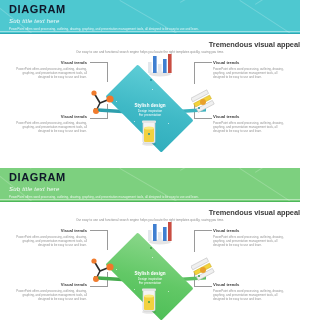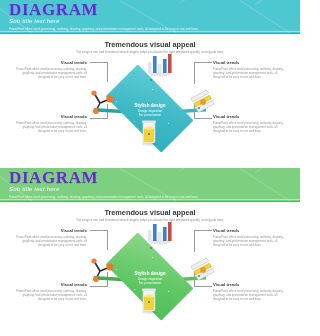--- a/index.html
+++ b/index.html
@@ -7,34 +7,34 @@
 
   .slide{position:relative;width:300px;height:168px;overflow:hidden;background:#fff;}
 
   
   .hdr{position:relative;width:300px;height:34px;overflow:hidden;}
   .hdr.teal{background:#4ec8d0;}
   .hdr.green{background:#7dd07f;}
   .hdr .facets{position:absolute;inset:0;opacity:.20;}
   .hdr .facets span{position:absolute;display:block;background:#fff;height:1px;transform-origin:0 0;}
   .hdr-inner{position:absolute;left:9px;top:3px;}
-  .hdr-title{font-size:17px;font-weight:bold;color:#6d28d9;letter-spacing:.6px;line-height:13px;
-             text-shadow:0 1px 0 rgba(0,0,0,.08);font-family:Liberation Serif, serif;}
+  .hdr-title{font-size:11px;font-weight:bold;color:#0f172a;letter-spacing:.6px;line-height:13px;
+             text-shadow:0 1px 0 rgba(0,0,0,.08);}
   .hdr-sub{font-size:6px;color:rgba(255,255,255,.92);font-style:italic;line-height:8px;margin-top:1px;letter-spacing:.2px;}
   .hdr-desc{font-size:2.9px;color:rgba(255,255,255,.85);line-height:5px;margin-top:2px;letter-spacing:.05px;
             width:280px;white-space:nowrap;overflow:hidden;}
   .hdr-rule{position:absolute;left:0;bottom:2px;width:300px;height:1px;background:rgba(255,255,255,.45);}
   .hdr-rule2{position:absolute;left:0;bottom:0;width:300px;height:1.4px;}
   .hdr-rule2.teal{background:#2ea8b4;}
   .hdr-rule2.green{background:#4db85a;}
 
   
   .body{position:relative;width:300px;height:134px;background:#fff;}
 
-  .main-title{position:absolute;left:0;top:6px;width:300px;text-align:center;
+  .main-title{position:absolute;left:0;top:6px;width:300px;text-align:right;
               font-size:7.4px;font-weight:bold;color:#3b3b3b;letter-spacing:-.05px;}
   .main-sub{position:absolute;left:0;top:16px;width:300px;text-align:center;
             font-size:3.1px;color:#8c8c8c;letter-spacing:.02px;white-space:nowrap;}
 
   
   .callout{position:absolute;width:73px;}
   .callout .c-head{font-size:4.2px;font-weight:bold;color:#3a3a3a;line-height:6px;}
   .callout .c-body{font-size:2.95px;color:#939393;line-height:4.1px;margin-top:1.2px;}
   .callout.r{text-align:right;}
   .callout.l{text-align:left;}

